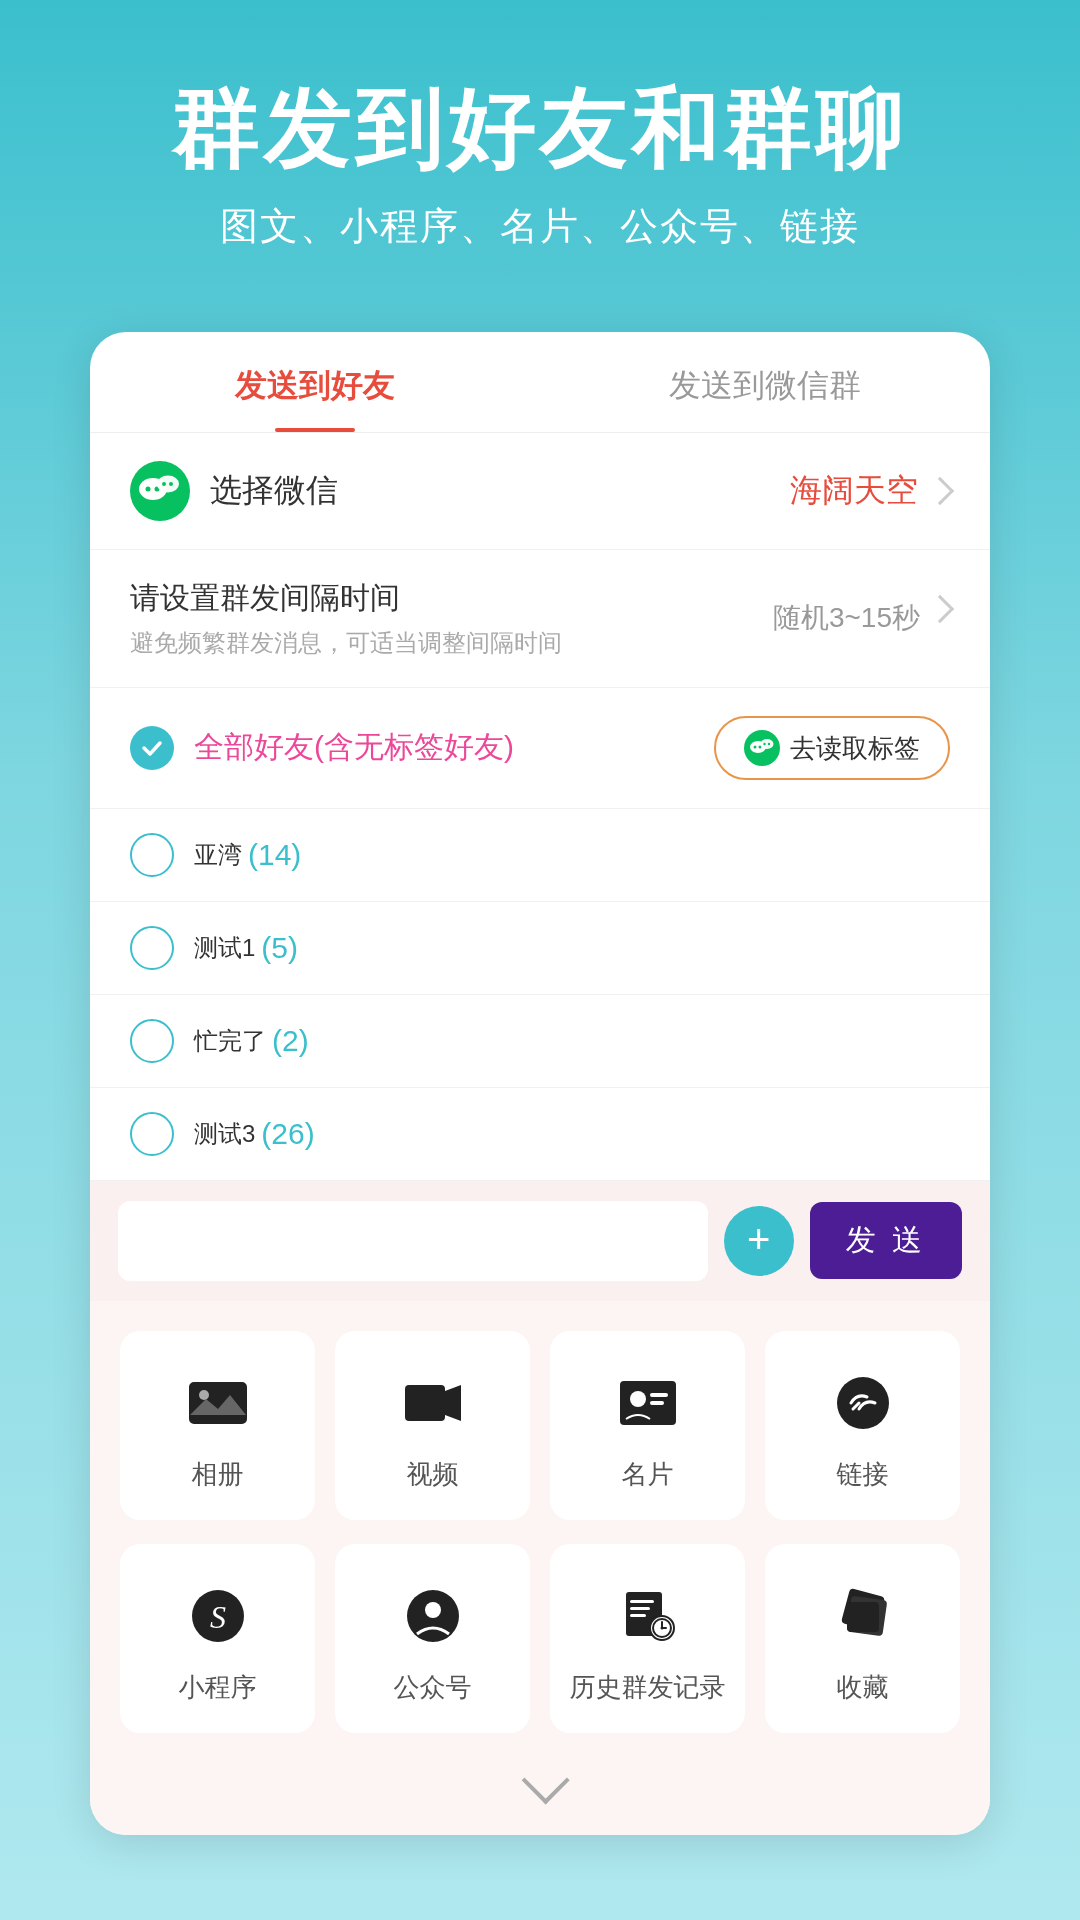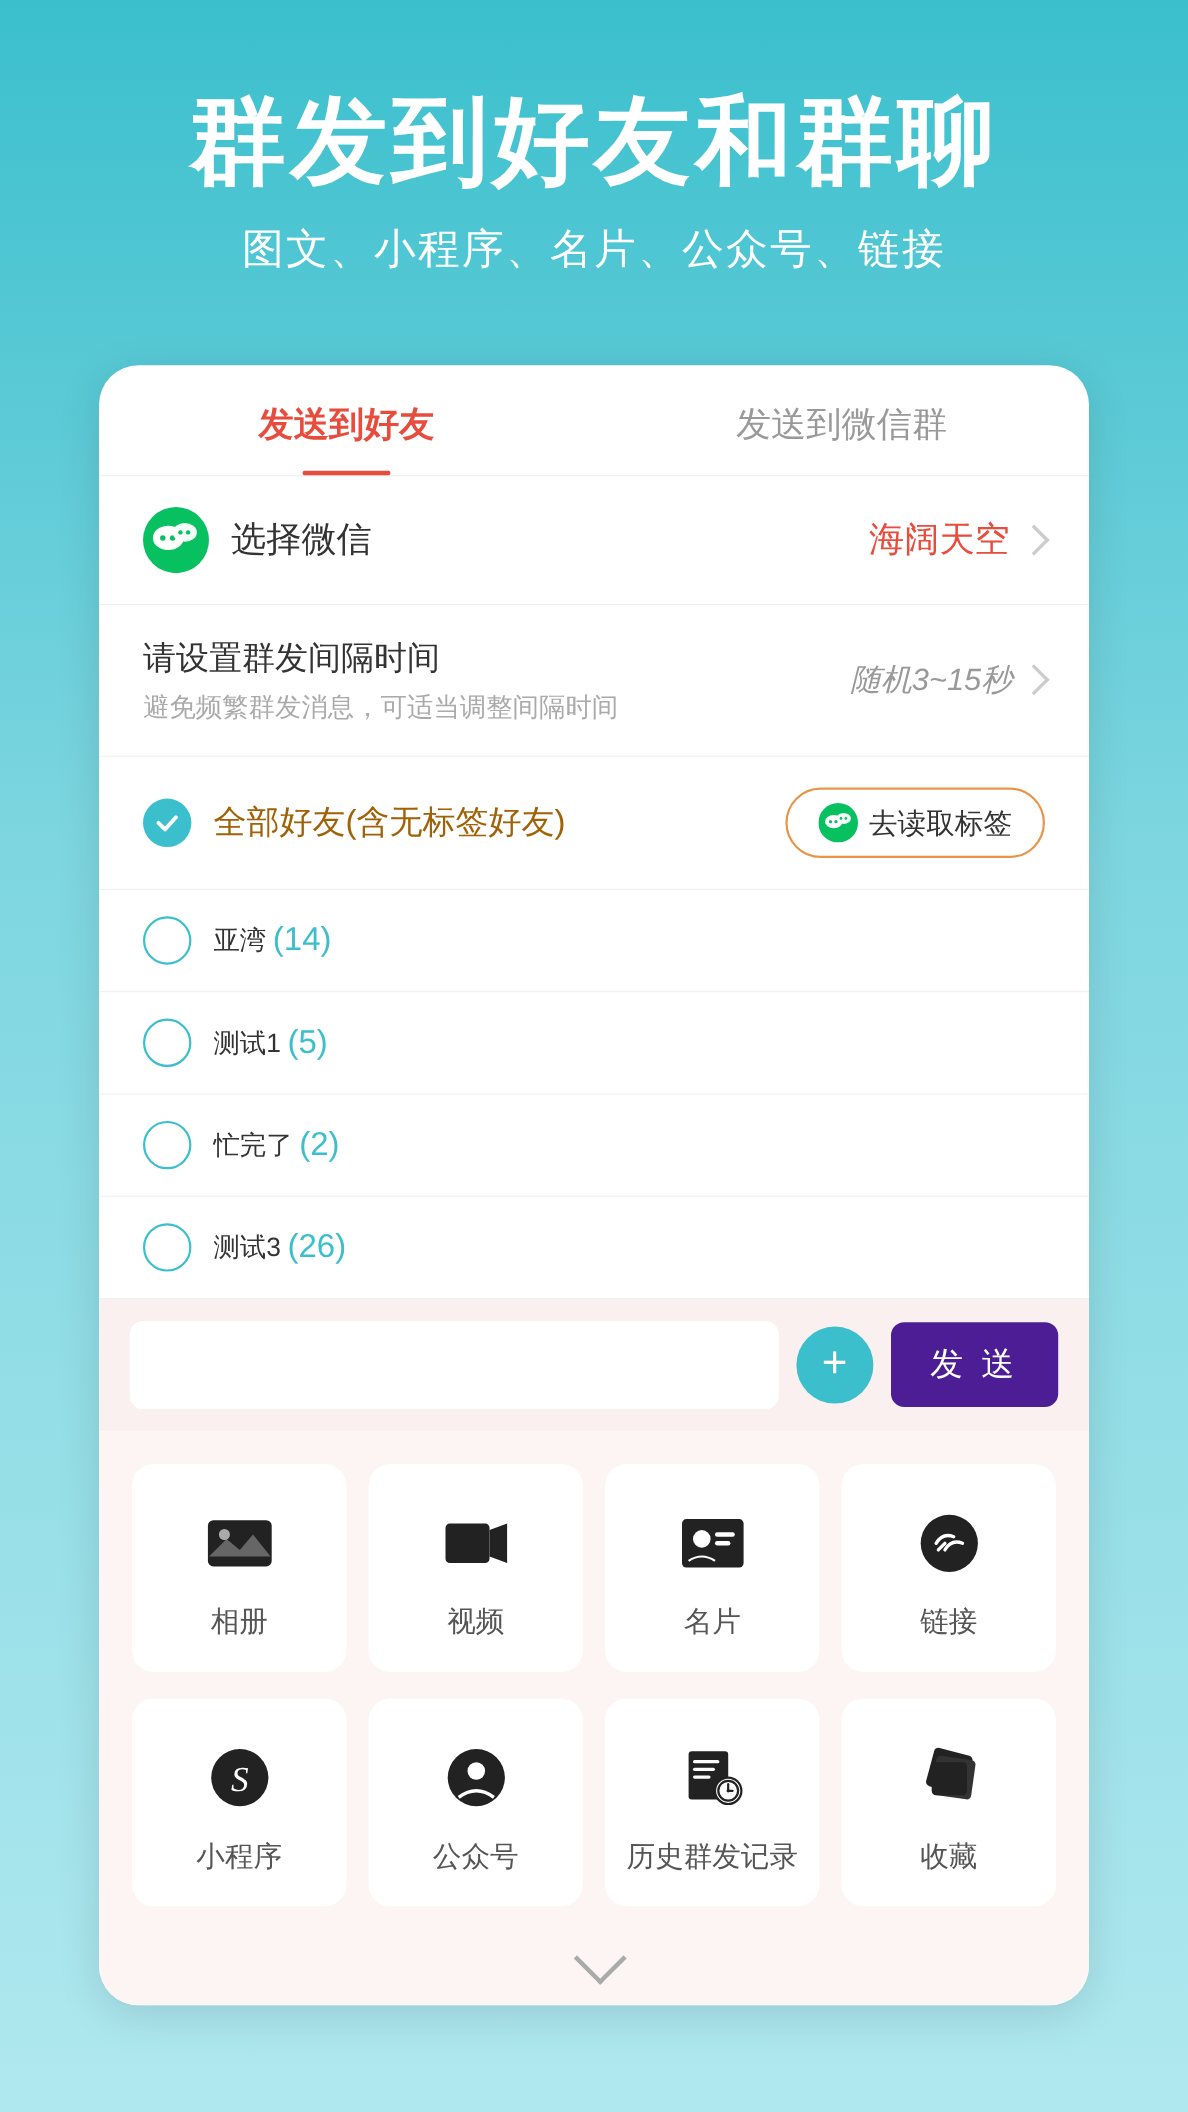--- a/index.html
+++ b/index.html
@@ -133,23 +133,22 @@
 
     .interval-hint {
       font-size: 24px;
       color: #aaa;
     }
 
     .interval-value {
       font-size: 28px;
       color: #999;
       display: flex;
-      align-items: center;
+      align-items: flex-start;
       gap: 10px;
-      font-style: italic;
     }
 
     
     .friends-row {
       display: flex;
       align-items: center;
       padding: 28px 40px;
       border-bottom: 1px solid #f0f0f0;
     }
 
@@ -165,21 +164,21 @@
       flex-shrink: 0;
     }
 
     .check-circle-filled svg {
       width: 26px;
       height: 26px;
     }
 
     .friends-label {
       font-size: 30px;
-      color: #a16207;
+      color: #ec4899;
       flex: 1;
     }
 
     .tag-btn {
       border: 2px solid #e8954a;
       border-radius: 40px;
       padding: 12px 28px;
       display: flex;
       align-items: flex-end;
       gap: 10px;
@@ -270,21 +269,21 @@
       padding: 18px 36px;
       font-size: 30px;
       letter-spacing: 4px;
       cursor: pointer;
       flex-shrink: 0;
     }
 
     
     .action-grid {
       background: #fdf5f3;
-      padding: 30px 30px 4px;
+      padding: 30px 30px 16px;
     }
 
     .grid-row {
       display: flex;
       gap: 20px;
       margin-bottom: 24px;
     }
 
     .grid-item {
       flex: 1;

